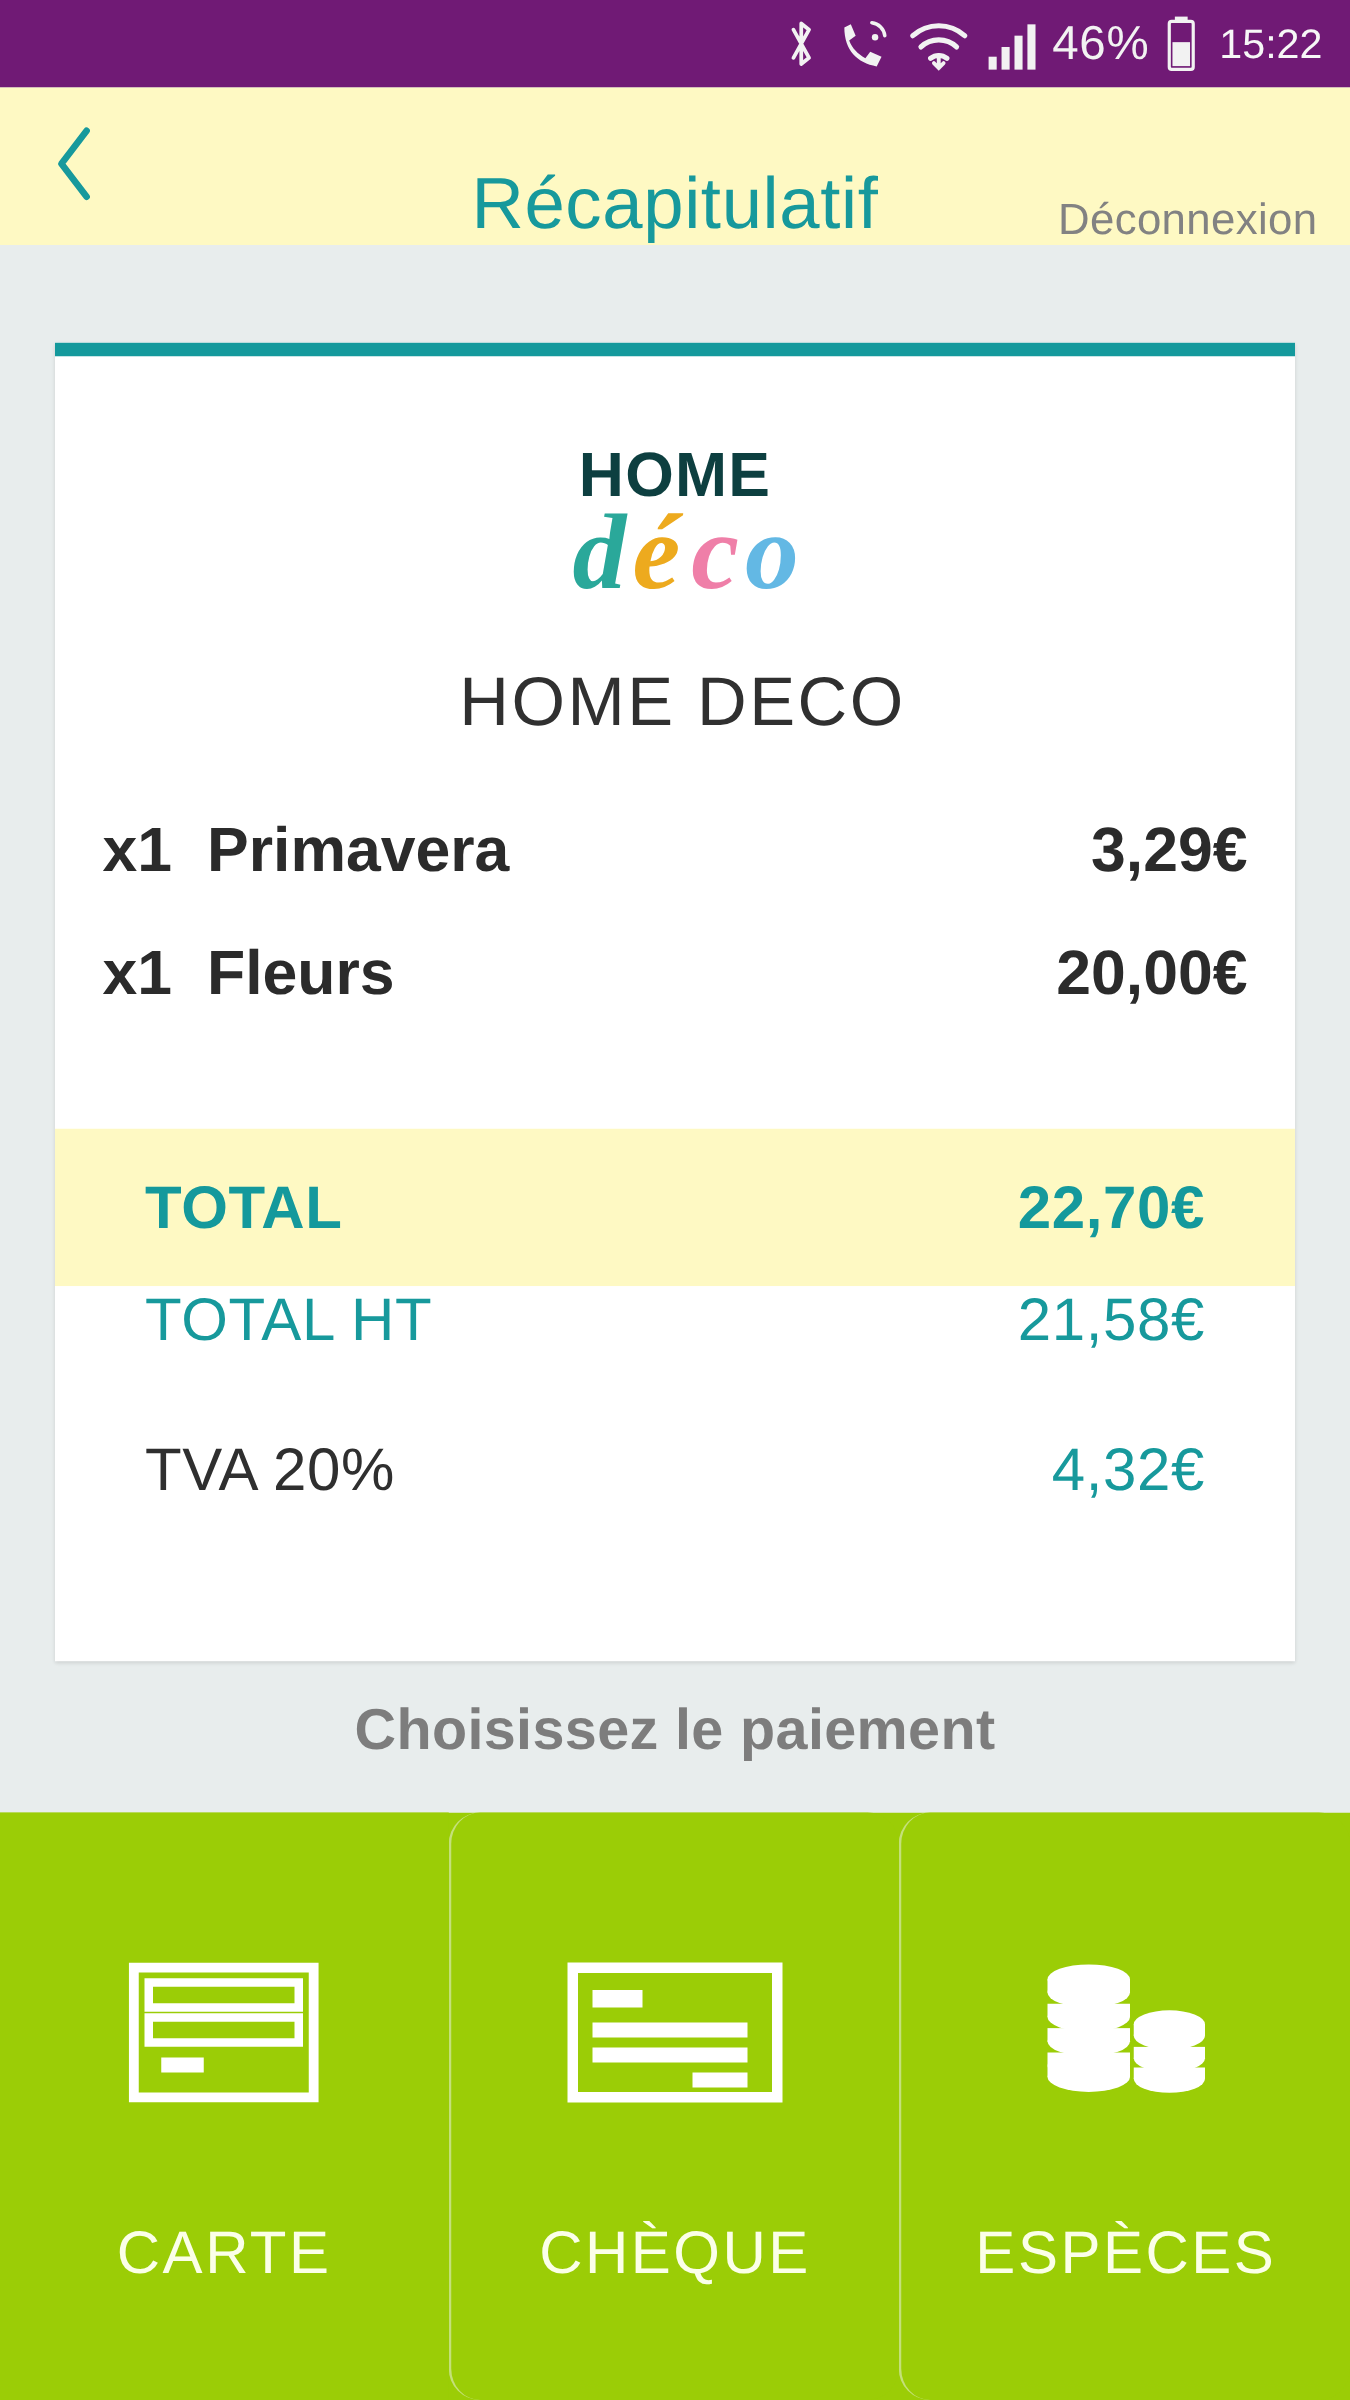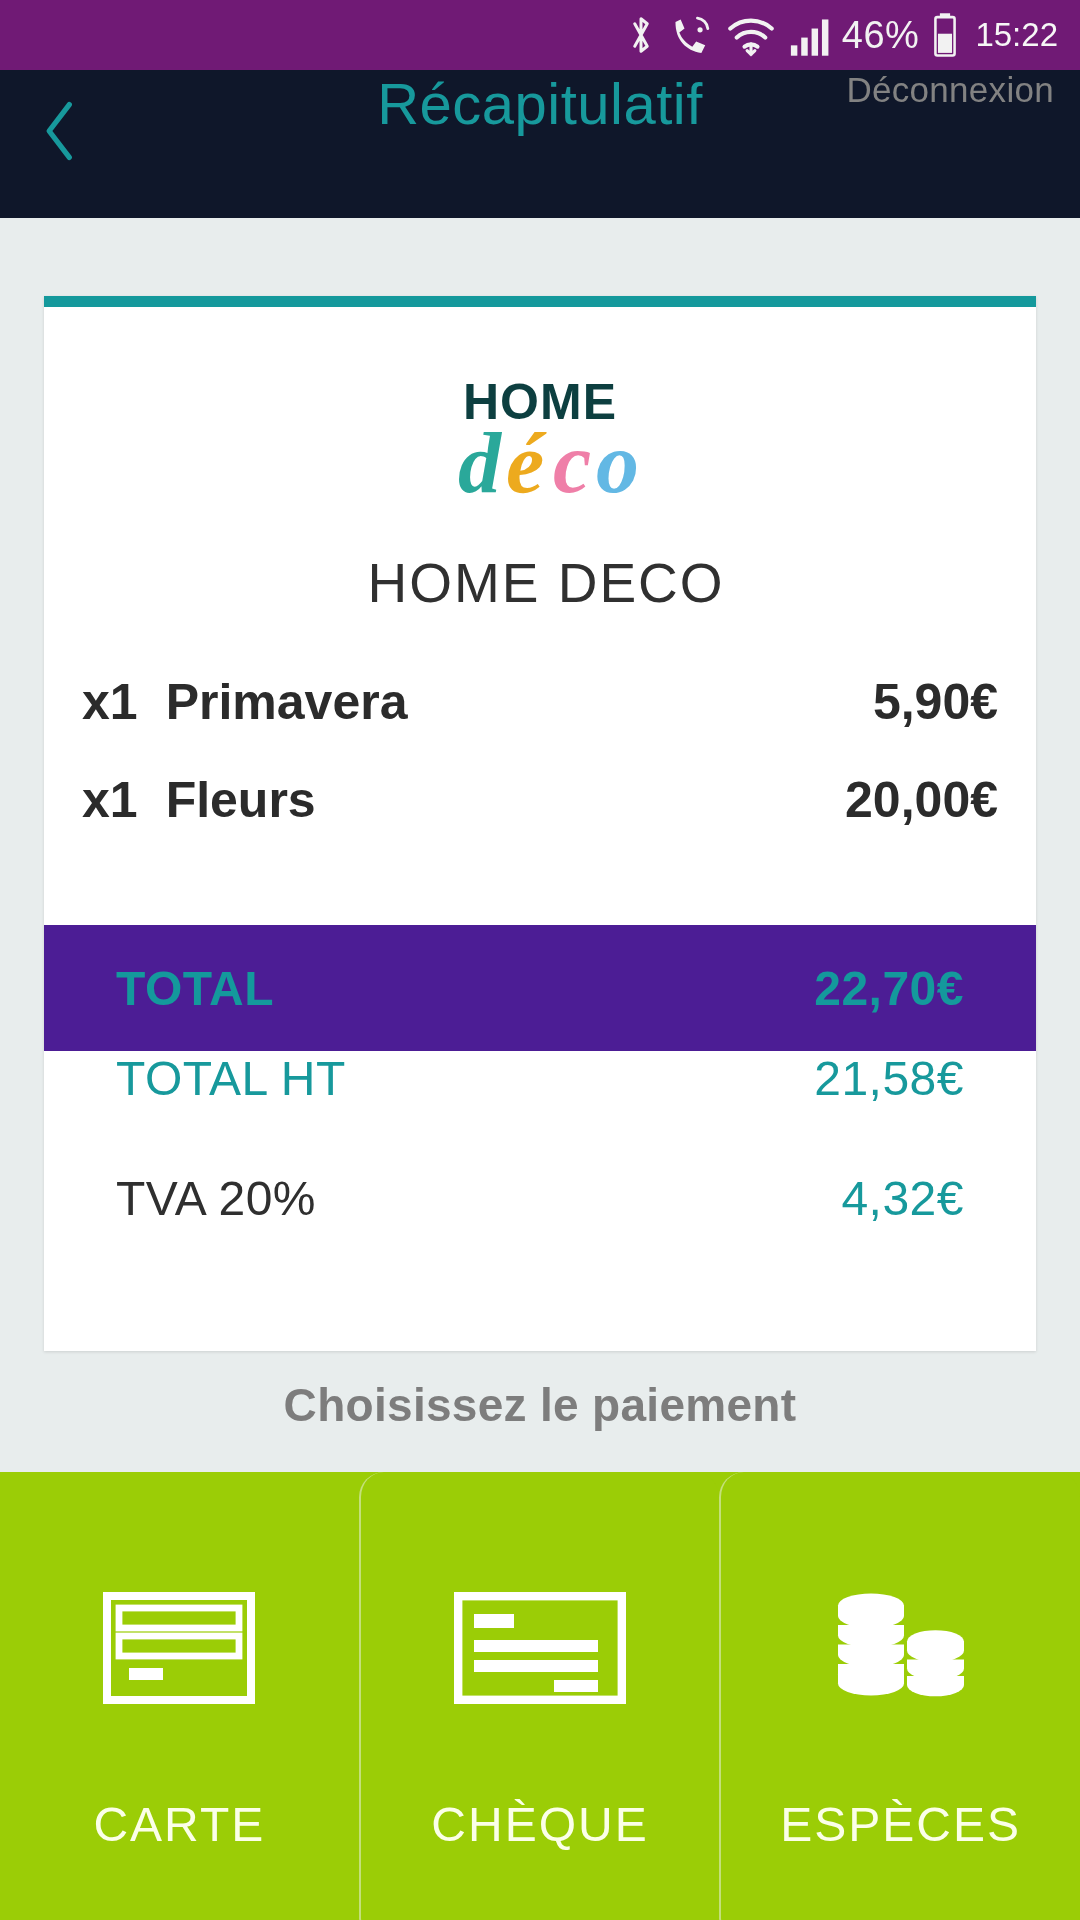--- a/index.html
+++ b/index.html
@@ -18,22 +18,22 @@
   }
   .statusbar svg{ display:block; }
   .sb-text{
     color:#f2f2f2; font-size:38px; letter-spacing:.5px;
     font-family:"Liberation Sans", sans-serif;
   }
   .sb-clock{ color:#f7f7f7; font-size:33px; margin-left:4px; }
 
   
   .header{
-    height:148px; background:#0f172a;
-    display:flex; align-items:flex-start; position:relative;
+    height:126px; background:#fef9c3;
+    display:flex; align-items:flex-end; position:relative;
   }
   .back-btn{
     width:120px; height:126px;
     display:flex; align-items:center; justify-content:center;
   }
   .page-title{
     position:absolute; left:0; right:0; text-align:center;
     color:#17999c; font-size:58px; font-weight:400;
     letter-spacing:.5px; pointer-events:none;
   }
@@ -73,21 +73,21 @@
     display:flex; align-items:baseline; justify-content:space-between;
     padding:0 38px; height:98px;
   }
   .line-left{ display:flex; align-items:baseline; gap:28px; }
   .qty, .item-name, .item-price{
     color:#2b2b2b; font-size:50px; font-weight:700;
     font-family:"Liberation Sans", sans-serif;
   }
 
   .total-row{
-    margin-top:56px; background:#4c1d95; height:126px;
+    margin-top:56px; background:#fef9c3; height:126px;
     display:flex; align-items:center; justify-content:space-between;
     padding:0 72px;
   }
   .total-label, .total-value{
     color:#14999c; font-size:48px; font-weight:700; letter-spacing:.5px;
   }
 
   .sub-row{
     background:#ffffff; height:120px;
     display:flex; align-items:flex-start; justify-content:space-between;
@@ -201,21 +201,21 @@
     </div>
 
     <div class="shop-name">HOME DECO</div>
 
     <div class="lines">
       <div class="line-row">
         <div class="line-left">
           <span class="qty">x1</span>
           <span class="item-name">Primavera</span>
         </div>
-        <span class="item-price">5,90€</span>
+        <span class="item-price">3,29€</span>
       </div>
       <div class="line-row">
         <div class="line-left">
           <span class="qty">x1</span>
           <span class="item-name">Fleurs</span>
         </div>
         <span class="item-price">20,00€</span>
       </div>
     </div>
 

